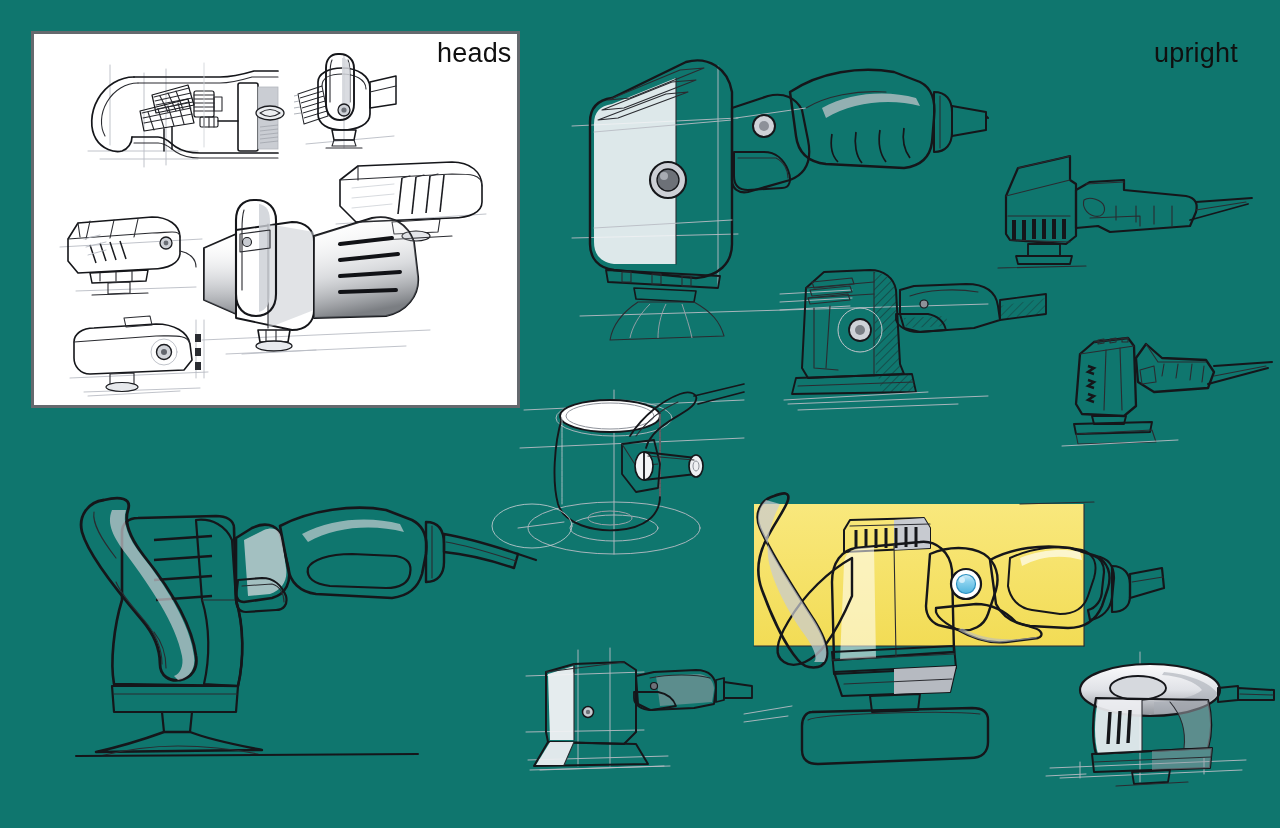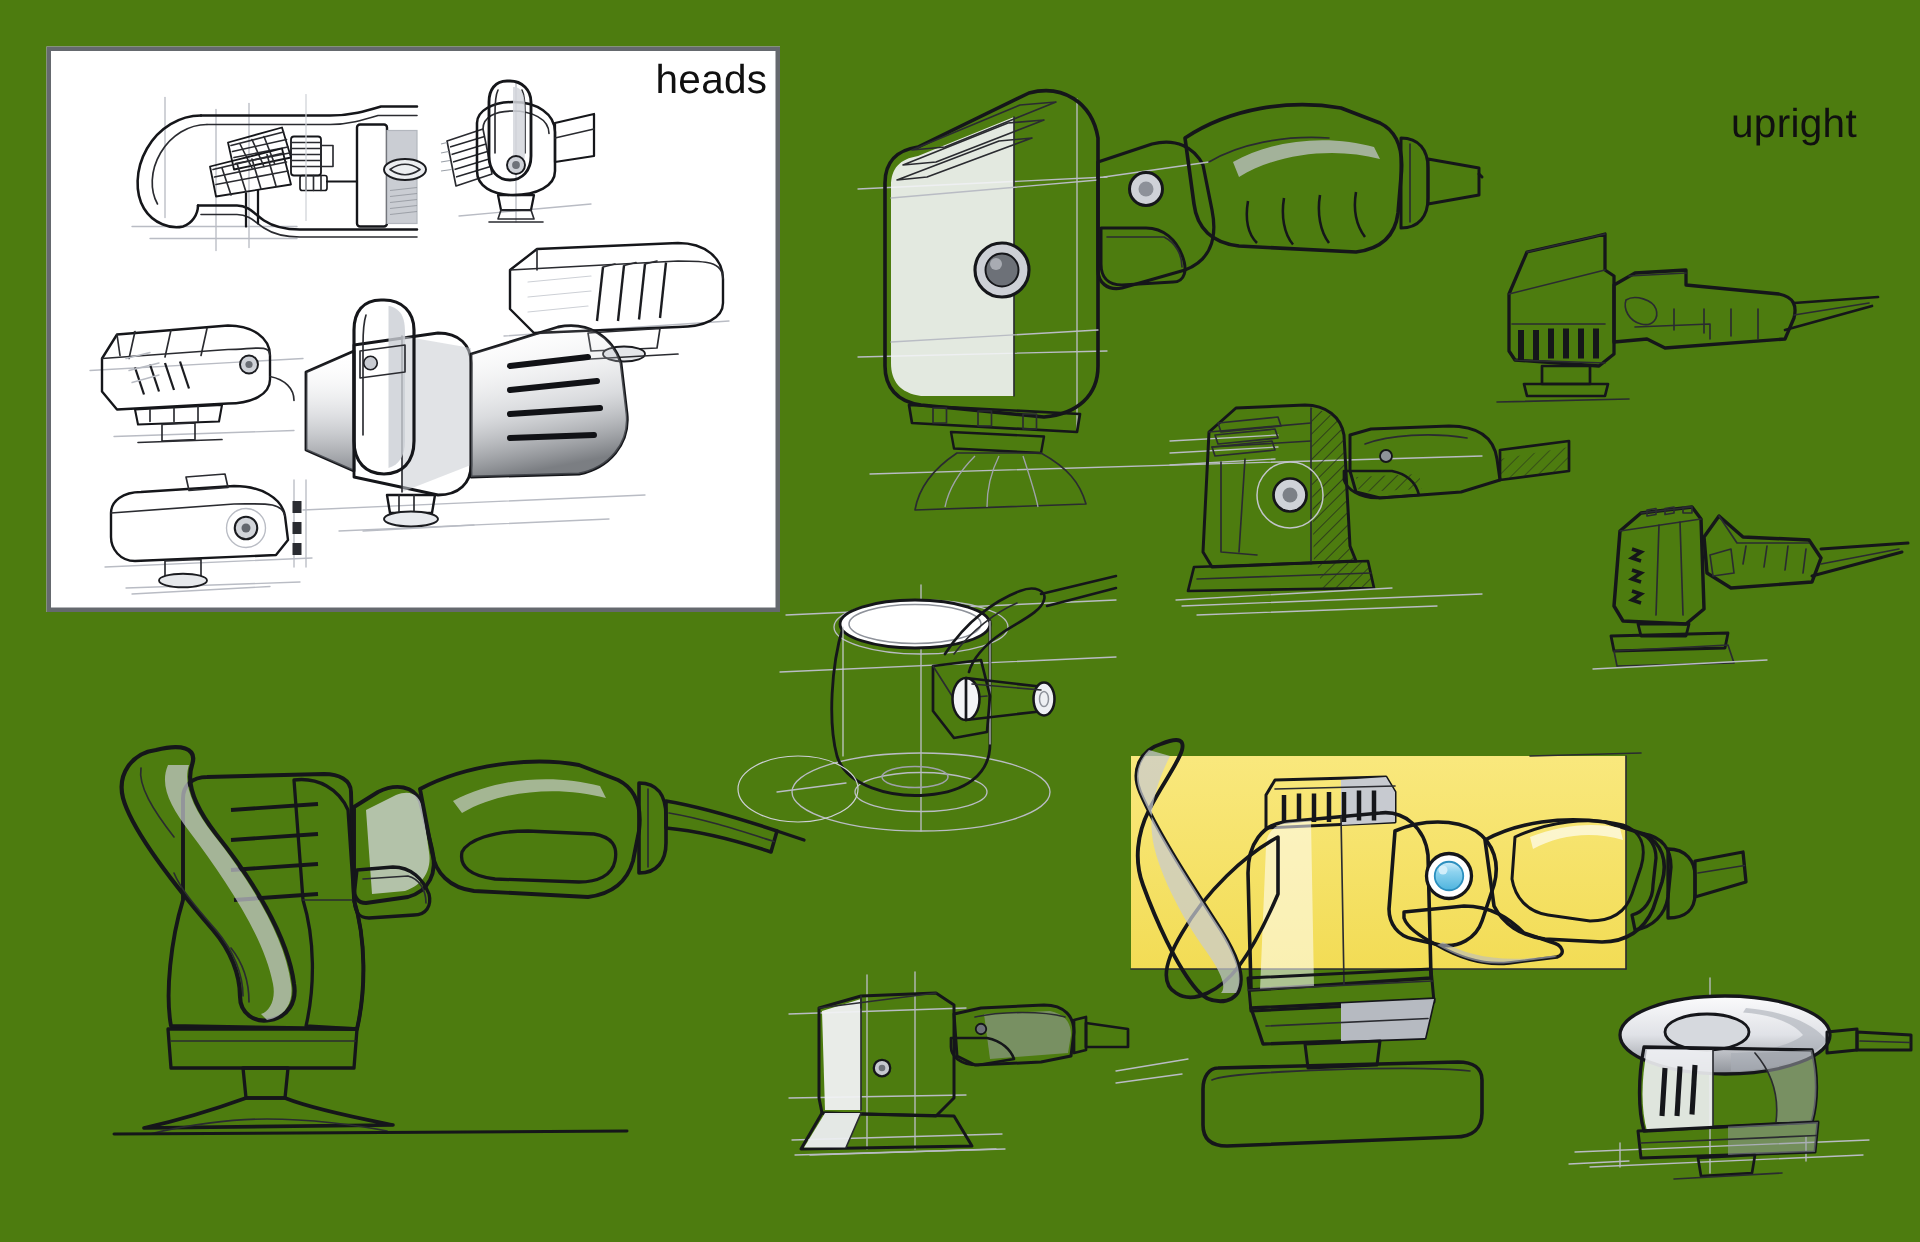--- a/index.html
+++ b/index.html
@@ -9,33 +9,33 @@
   }
   body {
     width: 1280px; height: 828px;
     position: relative;
     overflow: hidden;
     font-family: "Liberation Sans", sans-serif;
     background: #ffffff;
   }
   #sheet {
     position: absolute; inset: 0;
-    background: #4d7c0f;
+    background: #0f766e;
   }
   .label {
     position: absolute;
     font-family: "Liberation Sans", sans-serif;
     font-size: 27px;
     font-weight: 400;
     color: #101010;
     letter-spacing: 0.2px;
     white-space: nowrap;
   }
   #label-heads { left: 437px; top: 38px; }
-  #label-upright { left: 1154px; top: 38px; margin-top: 29px; }
+  #label-upright { left: 1154px; top: 38px; }
 
   #heads-box {
     position: absolute;
     left: 31px; top: 31px;
     width: 489px; height: 377px;
     border: 3px solid #65696e;
     background: #ffffff;
   }
   .sk { position: absolute; }
   .sk svg { display: block; overflow: visible; }

